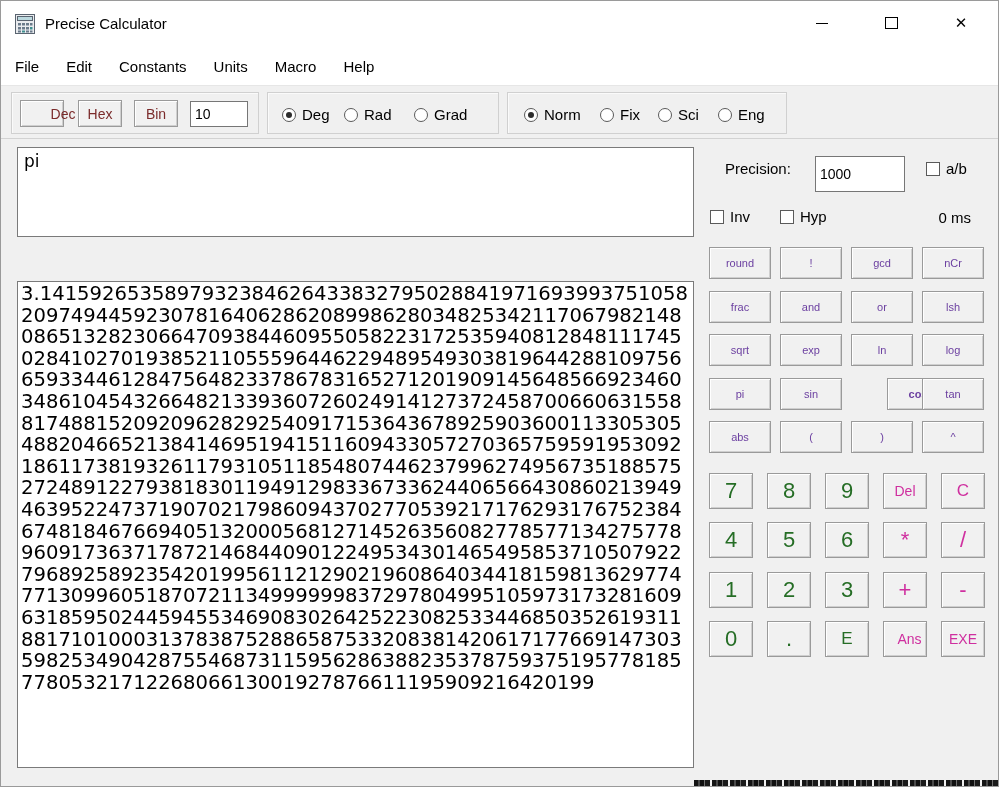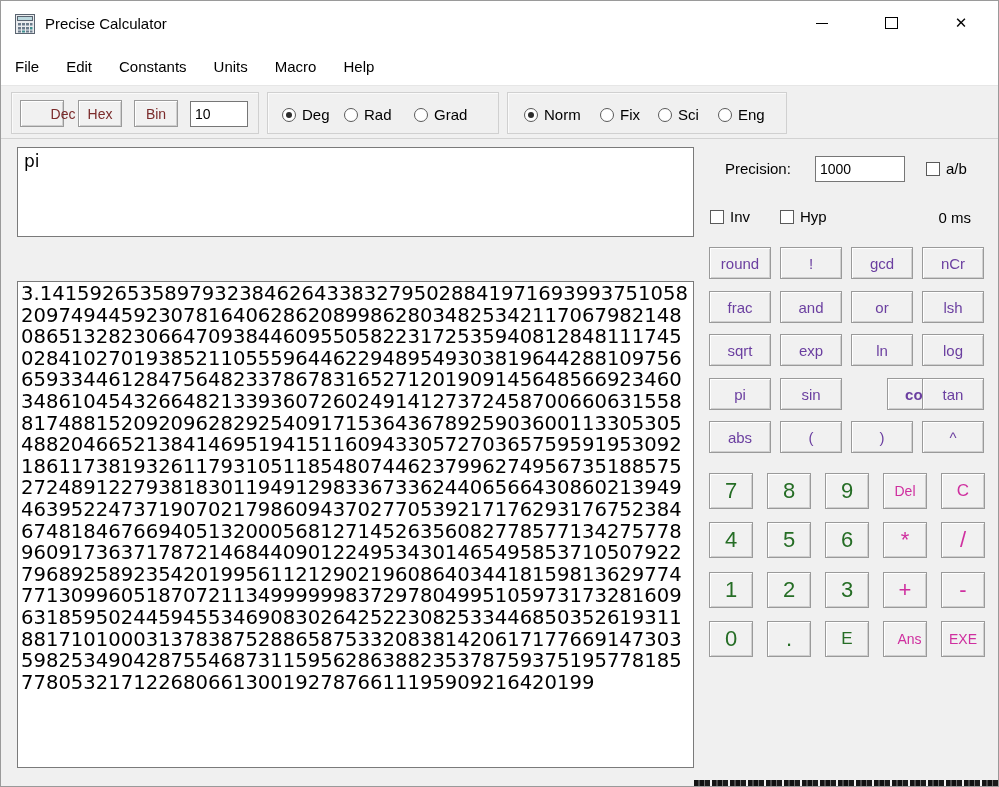--- a/index.html
+++ b/index.html
@@ -38,21 +38,21 @@
   .rlabel{font-size:15px;white-space:nowrap;}
   
   .textbox{position:absolute;background:#ffffff;border:1px solid #7a7a7a;box-sizing:border-box;overflow:hidden;}
   .exprbox{left:16px;top:146px;width:677px;height:90px;font-family:"DejaVu Sans",sans-serif;font-size:17px;padding:3px 6px;}
   .resultbox{left:16px;top:280px;width:677px;height:487px;font-family:"DejaVu Sans",sans-serif;
              font-size:19.6px;line-height:21.6px;padding:1px 3px;word-wrap:break-word;word-break:break-all;}
   
   .plabel{position:absolute;font-size:15px;white-space:nowrap;}
   .fbtn{position:absolute;width:62px;height:32px;background:#f1f1f1;border:1px solid #9a9a9a;
         box-shadow:inset 1px 1px 0 #ffffff,inset -1px -1px 0 #cfcfcf;
-        font-family:"Liberation Sans",sans-serif;font-size:15px;color:#6b3fa0;
+        font-family:"Liberation Sans",sans-serif;font-size:11px;color:#6b3fa0;
         display:flex;align-items:center;justify-content:center;padding:0;cursor:default;}
   .nbtn{position:absolute;width:44px;height:36px;background:#f1f1f1;border:1px solid #9a9a9a;
         box-shadow:inset 1px 1px 0 #ffffff,inset -1px -1px 0 #cfcfcf;
         font-family:"Liberation Sans",sans-serif;font-size:22px;
         display:flex;align-items:center;justify-content:center;padding:0;cursor:default;}
   .green{color:#256d25;}
   .mag{color:#cf2f9f;}
   .sm{font-size:14px;}
   .md{font-size:17px;}
   
@@ -143,21 +143,21 @@
         <span class="rlabel">Eng</span>
       </div>
     </div>
   </div>
 
   <div class="textbox exprbox">pi</div>
 
   <div class="textbox resultbox">3.141592653589793238462643383279502884197169399375105820974944592307816406286208998628034825342117067982148086513282306647093844609550582231725359408128481117450284102701938521105559644622948954930381964428810975665933446128475648233786783165271201909145648566923460348610454326648213393607260249141273724587006606315588174881520920962829254091715364367892590360011330530548820466521384146951941511609433057270365759591953092186117381932611793105118548074462379962749567351885752724891227938183011949129833673362440656643086021394946395224737190702179860943702770539217176293176752384674818467669405132000568127145263560827785771342757789609173637178721468440901224953430146549585371050792279689258923542019956112129021960864034418159813629774771309960518707211349999998372978049951059731732816096318595024459455346908302642522308253344685035261931188171010003137838752886587533208381420617177669147303598253490428755468731159562863882353787593751957781857780532171226806613001927876611195909216420199</div>
 
   <span class="plabel" style="left:724px;top:159px;">Precision:</span>
-  <input class="field" style="left: 814px; top: 155px; width: 90px; height: 26px;" value="1000">
+  <input class="field" style="left: 814px; top: 155px; width: 90px; height: 36px;" value="1000">
   <div class="check-item" style="left:925px;top:159px;">
     <span class="checkbox" data-on="false"></span>
     <span class="rlabel">a/b</span>
   </div>
 
   <div class="check-item" style="left:709px;top:207px;justify-content:space-between;">
     <span class="checkbox" data-on="false"></span>
     <span class="rlabel">Inv</span>
   </div>
   <div class="check-item" style="left:779px;top:207px;">

